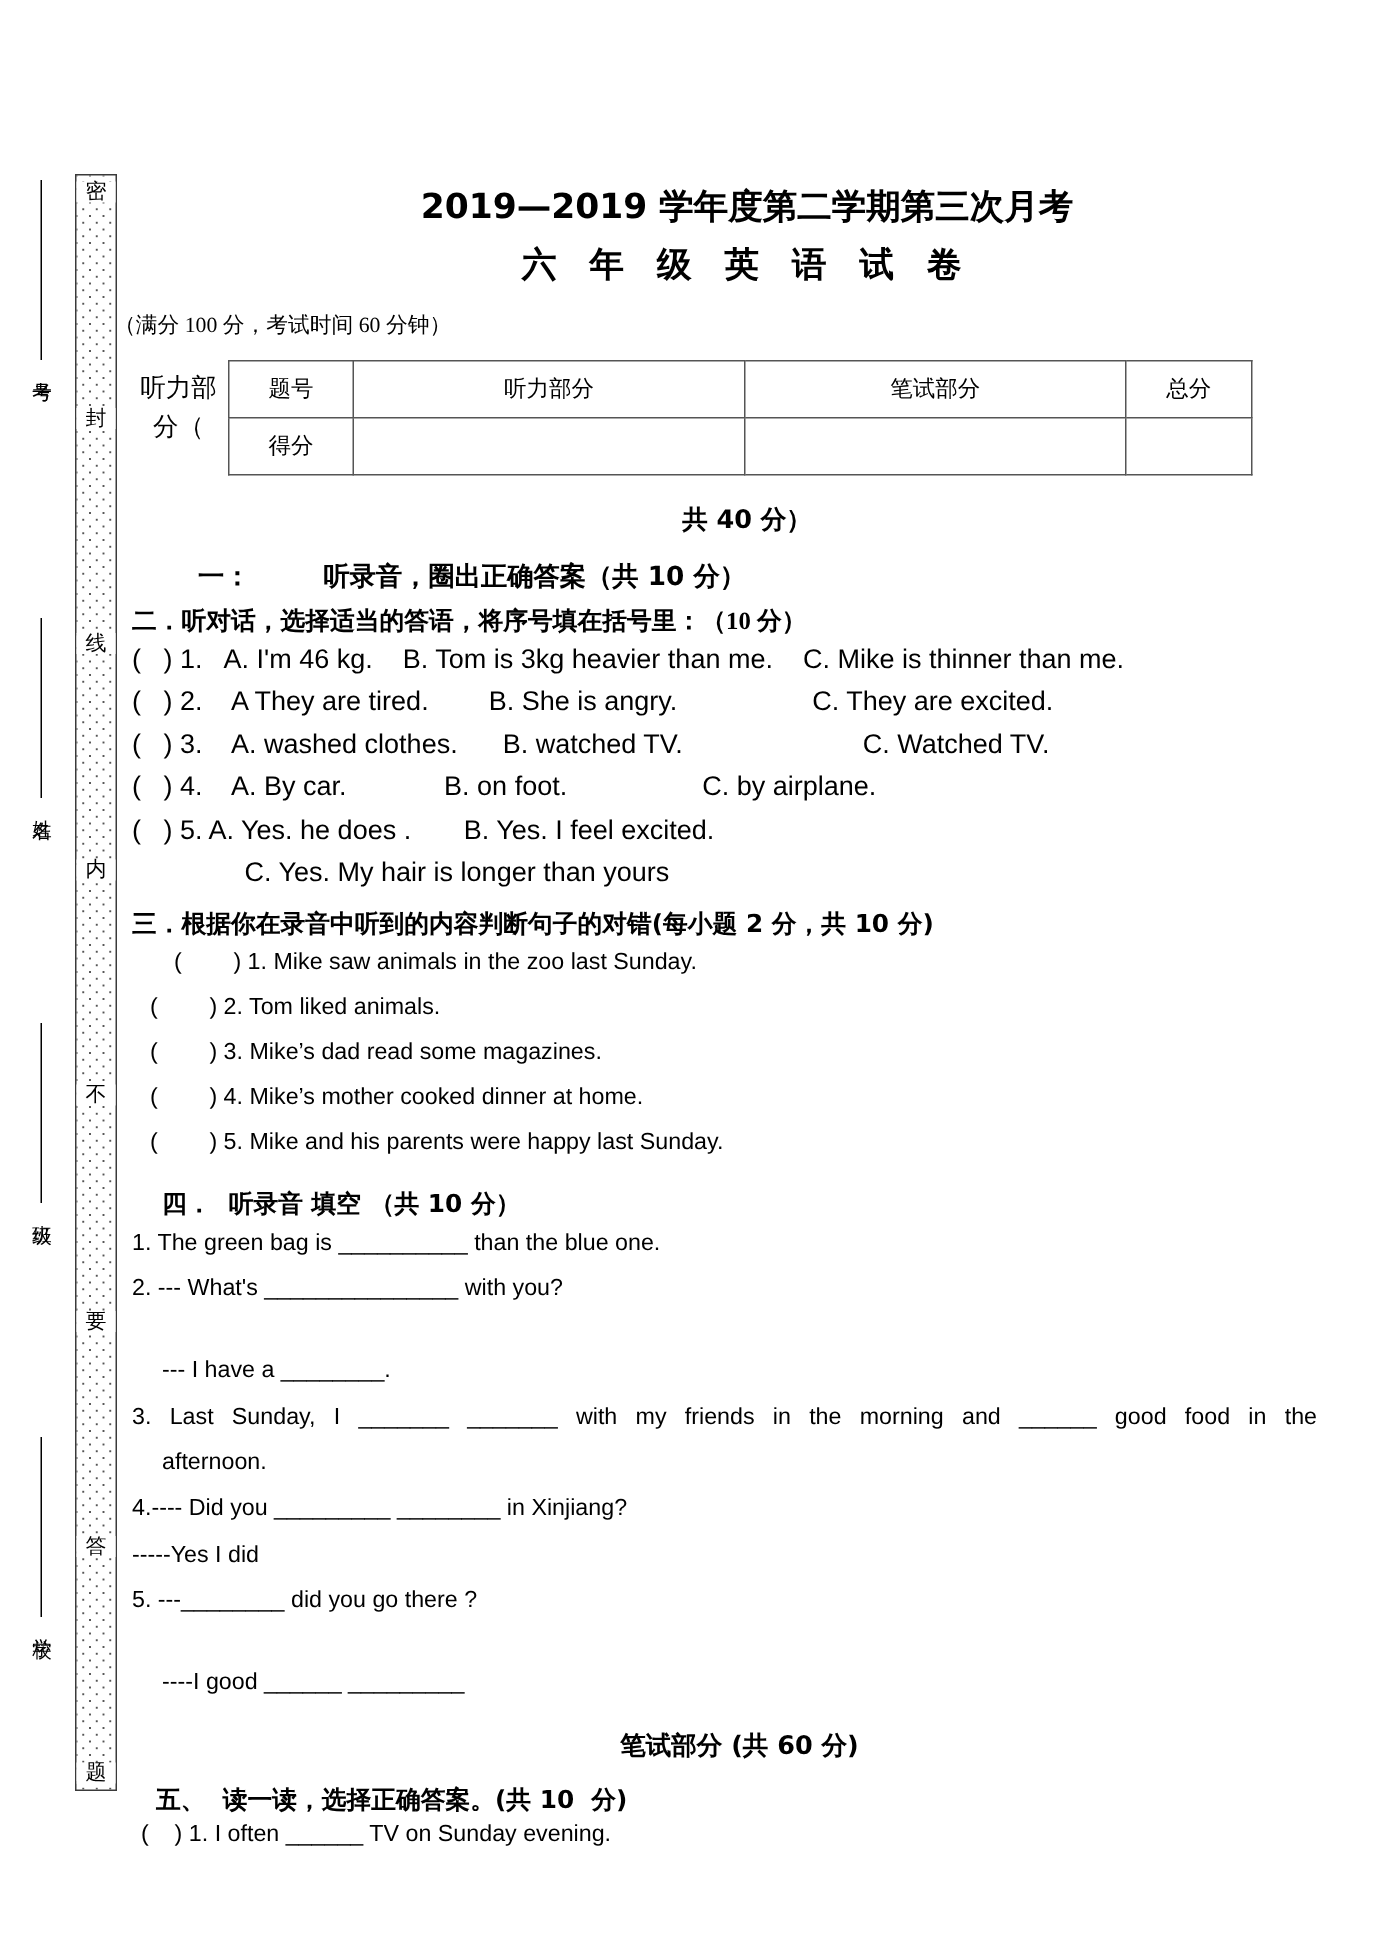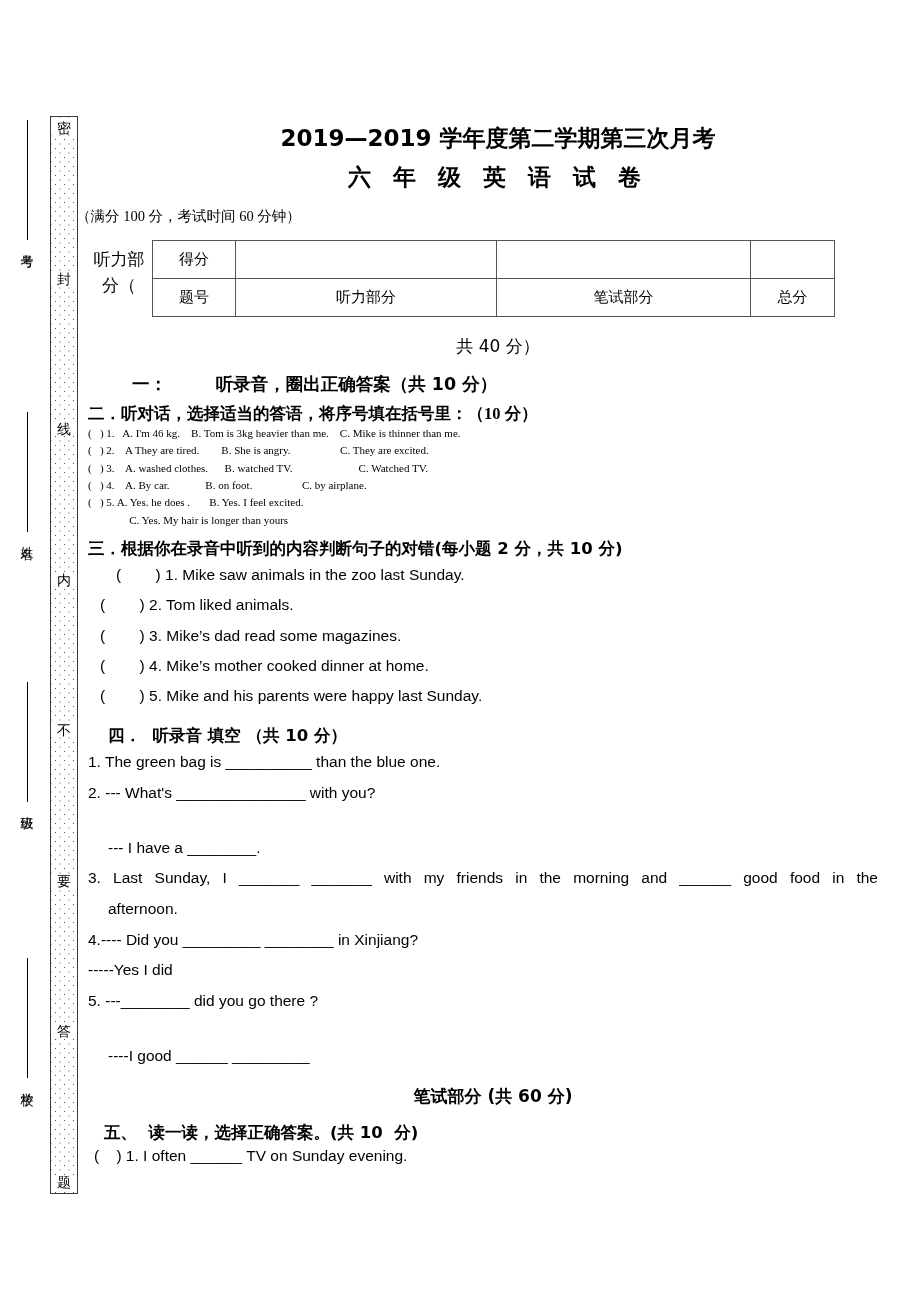--- a/index.html
+++ b/index.html
@@ -153,21 +153,21 @@
     height: 37px;
     padding: 0;
   }
   .col-tihao   { width: 82px; }
   .col-tingli  { width: 260px; }
   .col-bishi   { width: 253px; }
   .col-zongfen { width: 83px; }
 
   #total40 {
     font-family: "DejaVu Sans", sans-serif;
-    font-weight: normal;
+    font-weight: bold;
     font-size: 17px;
     text-align: center;
     margin-top: 18px;
     margin-left: -10px;
   }
   #sec1 {
     font-family: "DejaVu Sans", sans-serif;
     font-weight: bold;
     font-size: 17.5px;
     margin-top: 14px;
@@ -175,22 +175,22 @@
     white-space: pre;
   }
   #sec2-head {
     font-family: Liberation Serif, serif;
     font-weight: bold;
     font-size: 16.5px;
     margin-top: 7px;
     padding-left: 2px;
   }
   .mc-line {
-    font-family: Liberation Serif, serif;
-    font-size: 11px;
+    font-family: Liberation Sans, sans-serif;
+    font-size: 18px;
     line-height: 1.58;
     padding-left: 2px;
     white-space: pre;
   }
   #sec3-head {
     font-family: "DejaVu Sans", sans-serif;
     font-weight: bold;
     font-size: 16.5px;
     margin-top: 9px;
     padding-left: 2px;
@@ -307,30 +307,30 @@
     <div id="exam-title">2019—2019 学年度第二学期第三次月考</div>
     <div id="subject-title">六 年 级 英 语 试 卷</div>
     <div id="score-note">（满分 100 分，考试时间 60 分钟）</div>
   </div>
 
   <div id="table-row">
     <div id="table-side-label">听力部分（</div>
     <table id="score-table">
       <tbody>
           <tr>
+        <td class="col-tihao">题号</td>
+        <td class="col-tingli">听力部分</td>
+        <td class="col-bishi">笔试部分</td>
+        <td class="col-zongfen">总分</td>
+      </tr>
+      <tr>
         <td class="col-tihao">得分</td>
         <td class="col-tingli"></td>
         <td class="col-bishi"></td>
         <td class="col-zongfen"></td>
-      </tr>
-      <tr>
-        <td class="col-tihao">题号</td>
-        <td class="col-tingli">听力部分</td>
-        <td class="col-bishi">笔试部分</td>
-        <td class="col-zongfen">总分</td>
       </tr>
     </tbody>
       </table>
   </div>
 
   <div id="total40">共 40 分）</div>
 
   <div id="sec1">一：        听录音，圈出正确答案（共 10 分）</div>
 
   <div id="sec2-head">二．听对话，选择适当的答语，将序号填在括号里：（10 分）</div>

